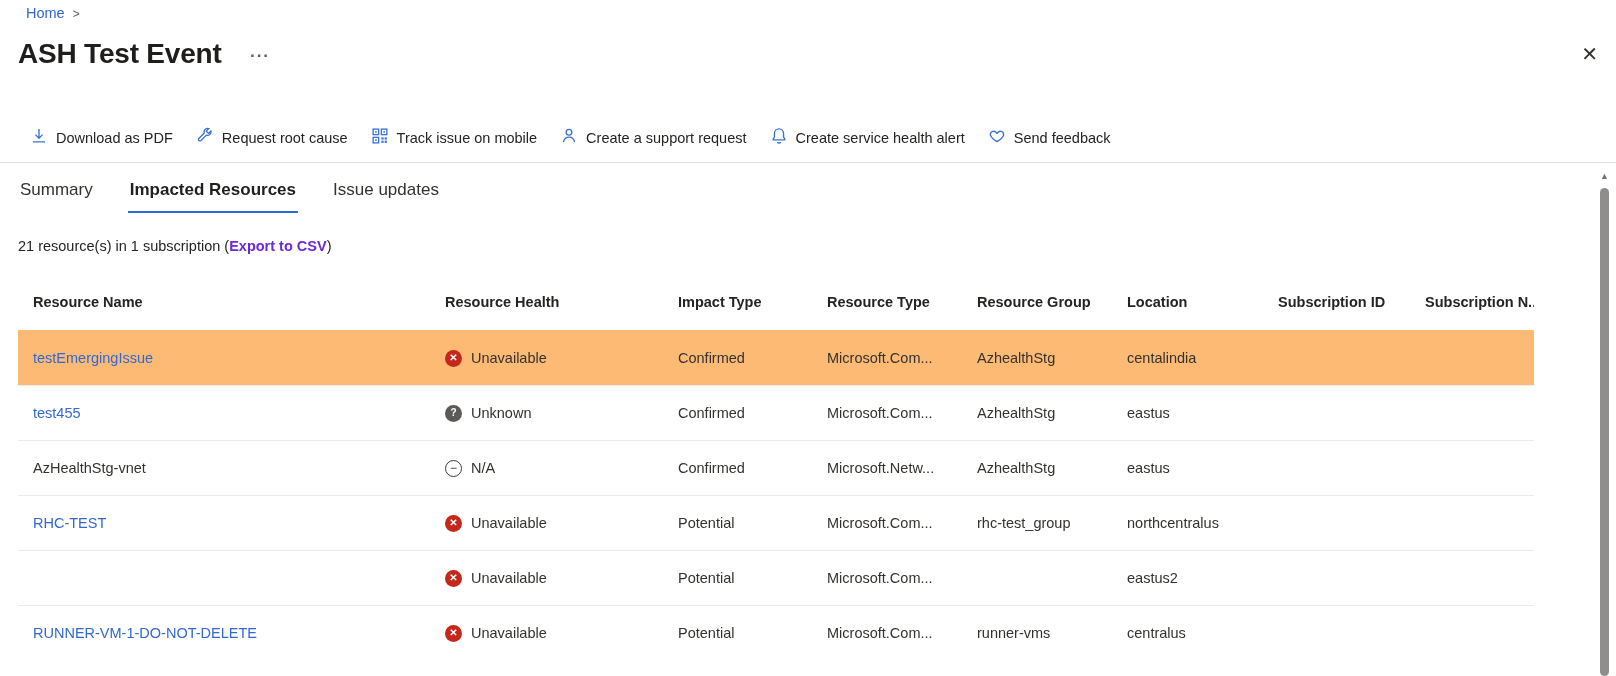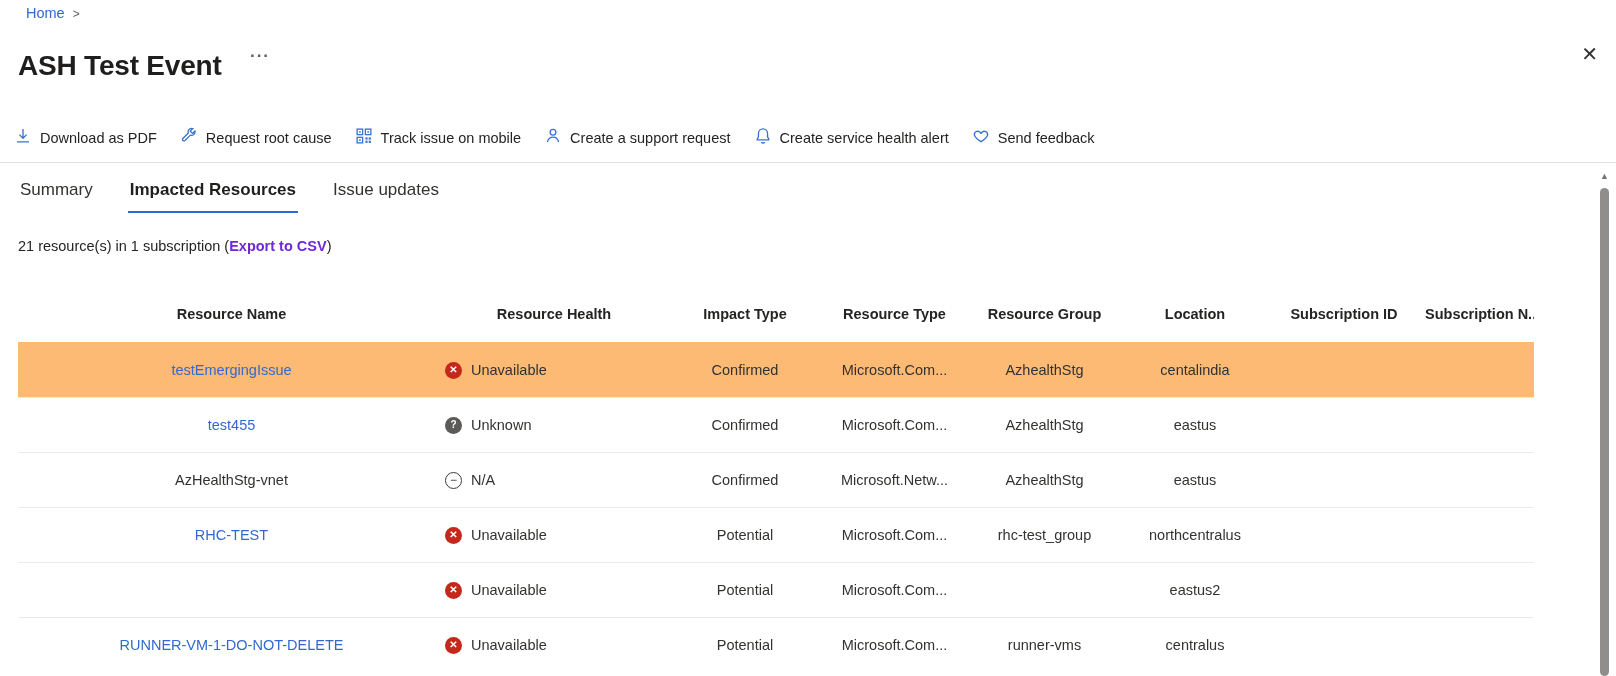--- a/index.html
+++ b/index.html
@@ -8,42 +8,42 @@
     width:1616px; height:676px; position:relative; overflow:hidden;
     background:#ffffff; color:#252423;
     font-family:"Liberation Sans", sans-serif;
   }
   
   .breadcrumb { position:absolute; left:26px; top:5px; display:flex; align-items:center; gap:8px; font-size:14.5px; }
   .breadcrumb .crumb { color:#3368d1; cursor:pointer; }
   .breadcrumb .chev { color:#605e5c; font-size:12px; margin-top:1px; }
 
   
-  .page-title { position:absolute; left:18px; top:50px; margin:0; font-size:28px; font-weight:700; color:#1f1e1d; letter-spacing:-0.2px; }
+  .page-title { position:absolute; left:18px; top:38px; margin:0; font-size:28px; font-weight:700; color:#1f1e1d; letter-spacing:-0.2px; }
   .more-options { position:absolute; left:250px; top:46px; color:#605e5c; font-size:17px; font-weight:700; letter-spacing:1px; cursor:pointer; }
   .close-btn { position:absolute; right:18px; top:44px; font-size:20px; font-weight:400; color:#33322f; cursor:pointer; line-height:1; }
 
   
-  .toolbar { position:absolute; left:14px; top:127px; display:flex; align-items:flex-end; gap:23px; font-size:14.5px; color:#252423; }
+  .toolbar { position:absolute; left:30px; top:127px; display:flex; align-items:flex-end; gap:23px; font-size:14.5px; color:#252423; }
   .toolbar-item { display:flex; align-items:center; gap:8px; cursor:pointer; white-space:nowrap; }
   .toolbar-item svg { width:18px; height:18px; stroke:#3a72d2; fill:none; stroke-width:1.25; }
   .toolbar-item svg .fillbit { fill:#3a72d2; stroke:none; }
   .toolbar-divider { position:absolute; left:0; top:162px; width:1616px; height:1px; background:#e4e2e0; }
 
   
   .tabs { position:absolute; left:18px; top:174px; display:flex; gap:33px; font-size:17px; }
   .tab { padding:6px 2px 11px 2px; color:#33322f; cursor:pointer; border-bottom:2.5px solid transparent; }
   .tab.active { font-weight:700; color:#201f1e; border-bottom-color:#2b6bd8; }
 
   
   .resources-summary { position:absolute; left:18px; top:238px; font-size:14.5px; color:#252423; }
   .export-link { color:#6d28d9; cursor:pointer;font-weight:bold; }
 
   
-  .table { position:absolute; left:18px; top:285px; width:1516px; font-size:14.5px;text-align:center; }
+  .table { position:absolute; left:18px; top:273px; width:1516px; font-size:14.5px; }
   .thead, .trow { display:grid; grid-template-columns:412px 233px 149px 150px 150px 151px 147px 1fr; align-items:center; }
   .thead { height:57px; font-weight:700; color:#252423; }
   .trow { height:55px; border-top:1px solid #edebe9; color:#33322f; }
   .tbody .trow:first-child { border-top-color:transparent; }
   .trow.shaded { background:#fdba74; }
   .cell { padding-left:15px; white-space:nowrap; overflow:hidden; }
   .name.link { color:#3368d1; cursor:pointer; }
   .health { display:flex; align-items:center; gap:9px; padding-left:15px; }
   .health-icon { width:17px; height:17px; min-width:17px; border-radius:50%; display:flex; align-items:center; justify-content:center; font-size:10px; font-weight:700; color:#fff; line-height:1; }
   .health-icon.unavailable { background:#c4281c; }

